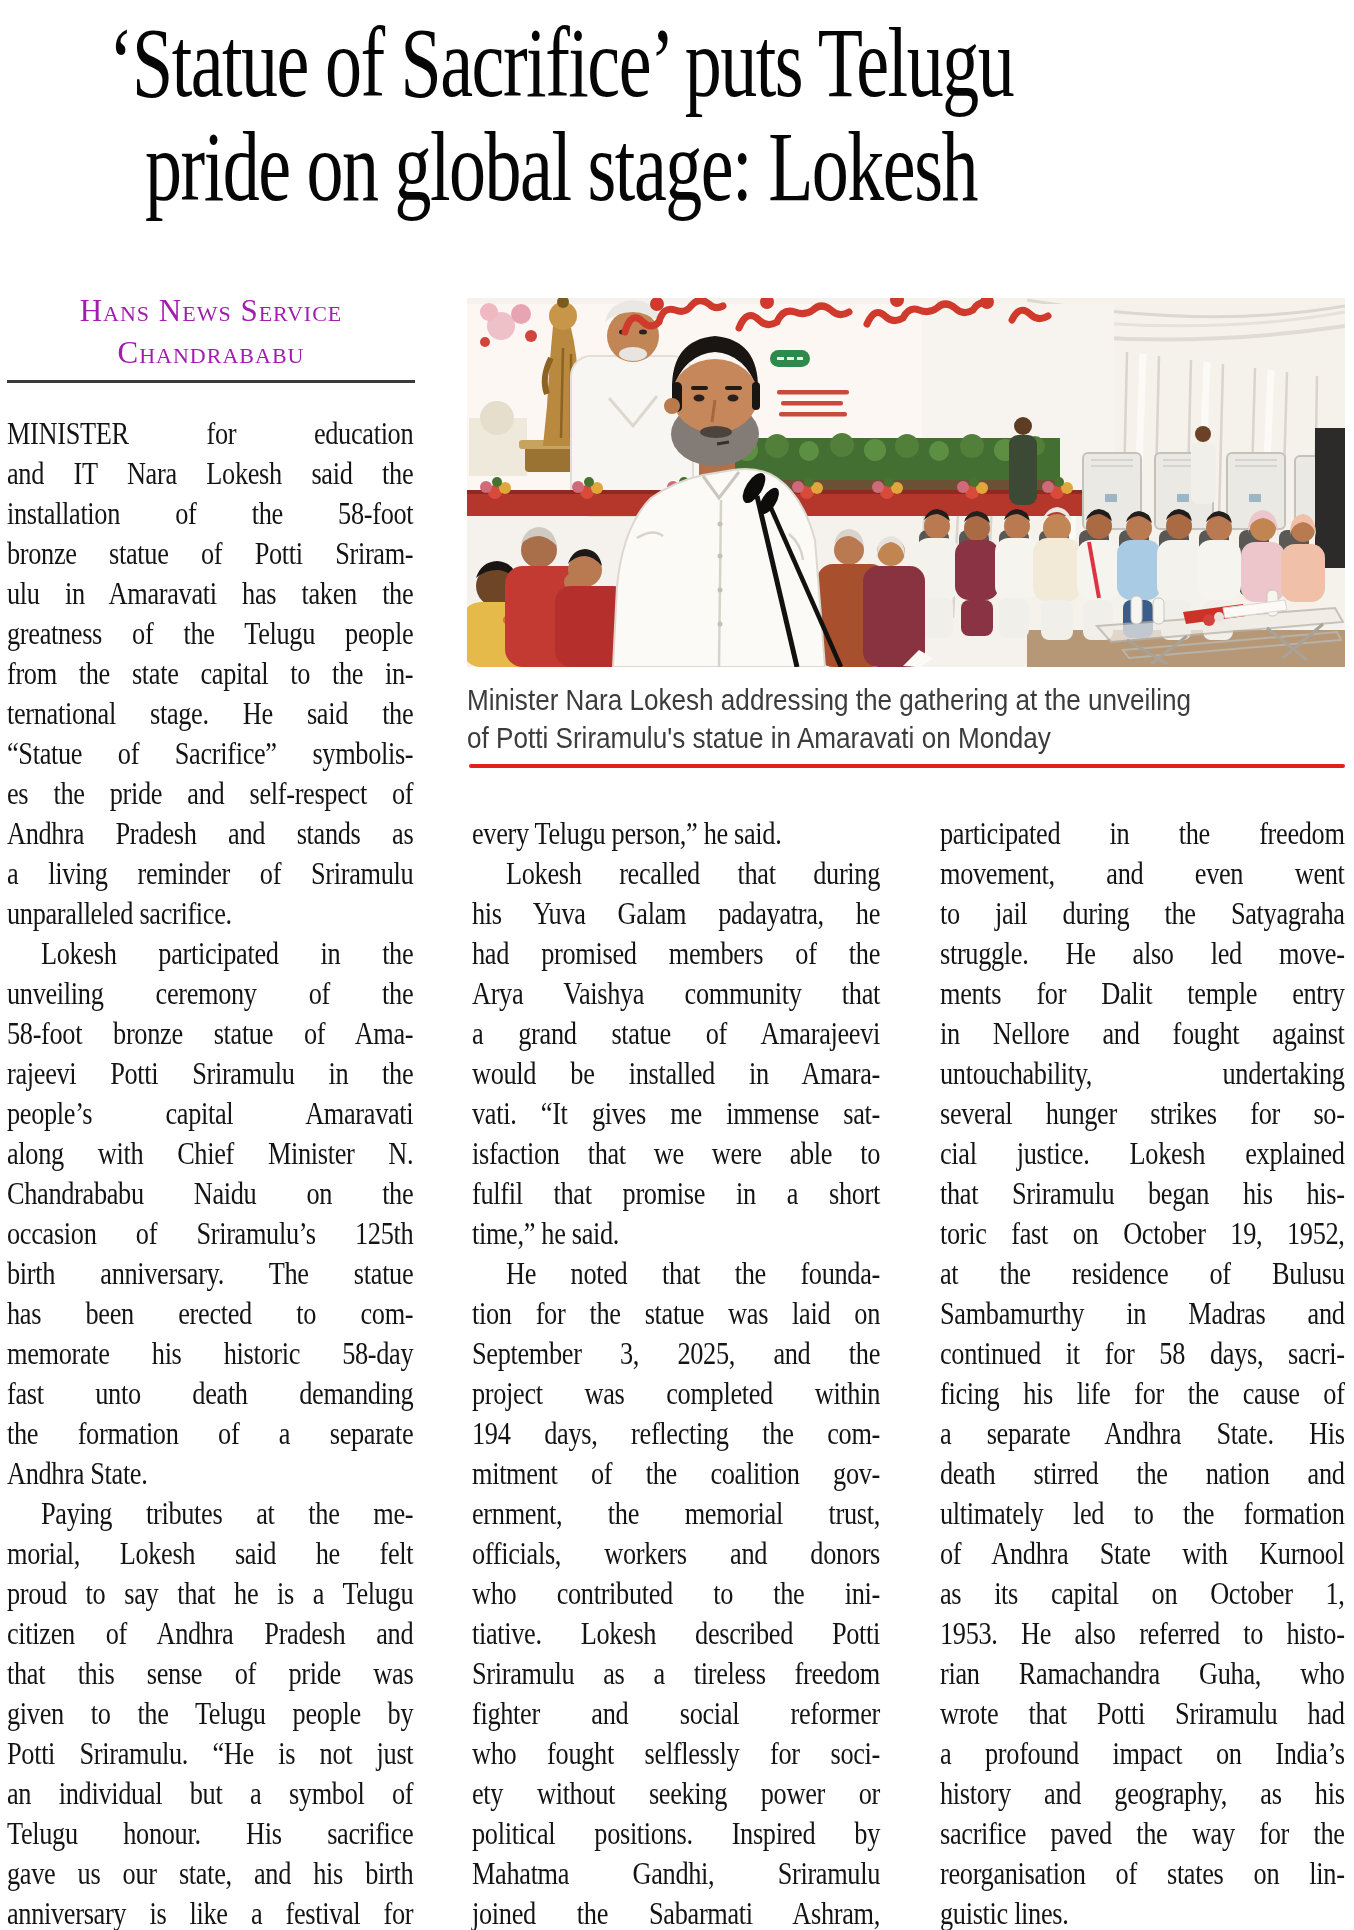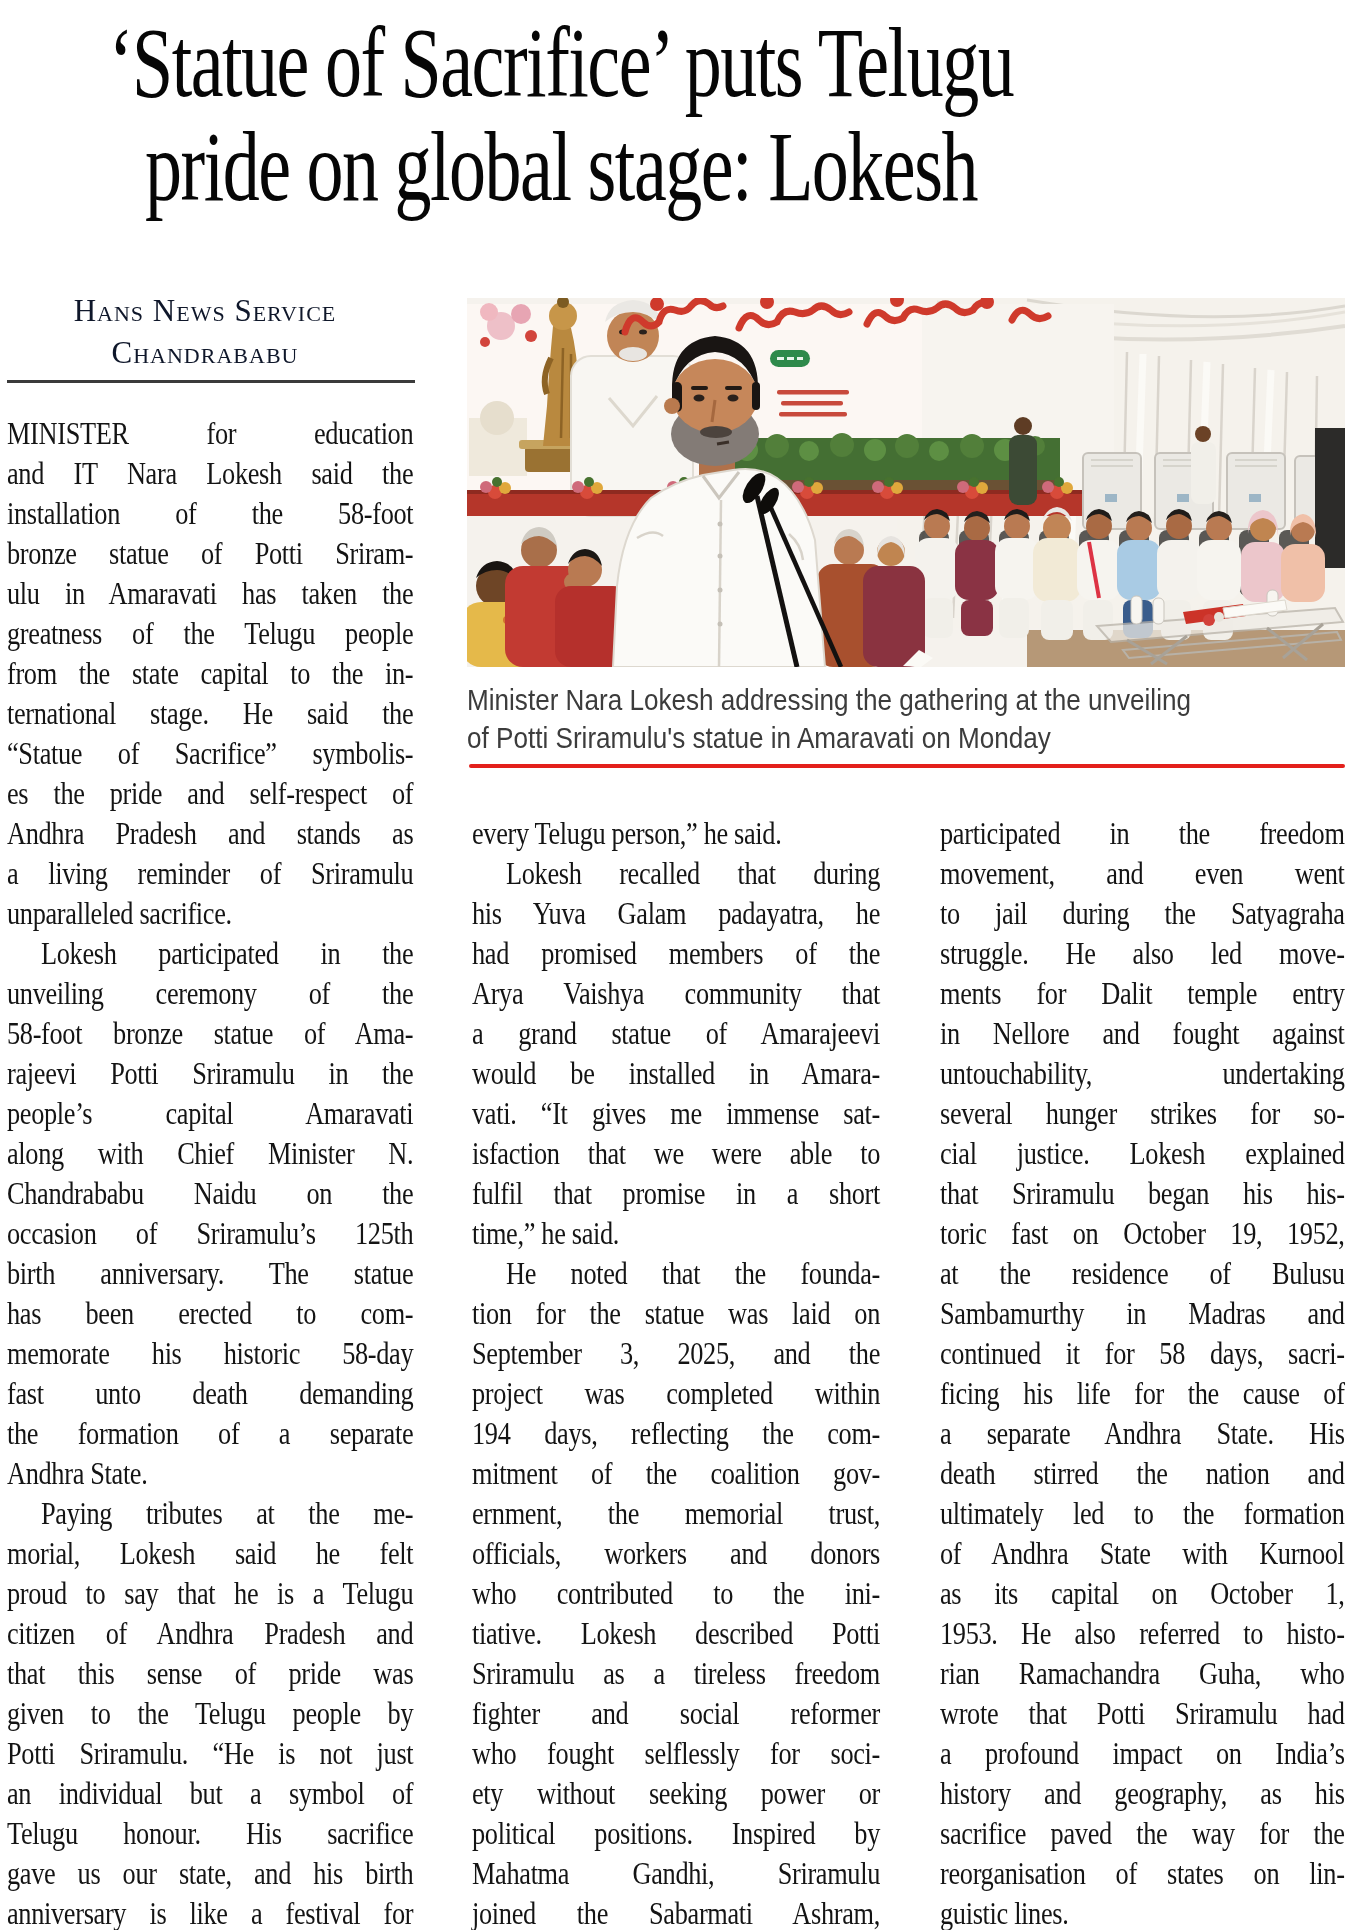--- a/index.html
+++ b/index.html
@@ -7,22 +7,22 @@
        font-family:"Liberation Serif", serif;color:#161616;}
   .page{position:absolute;inset:0;padding-left:28px;}
 
   
   .headline{position:absolute;left:0;top:10px;width:1122px;text-align:center;
     font-family:"Liberation Serif", serif;font-weight:400;color:#060606;
     font-size:74px;line-height:78px;letter-spacing:-1.5px;
     transform:scaleY(1.34);transform-origin:50% 0;margin:0;}
 
   
-  .byline{position:absolute;left:1px;top:290px;width:408px;text-align:center;
-    font-variant:small-caps;font-size:31px;line-height:42px;color:#0f172a;letter-spacing:1px;}
+  .byline{position:absolute;left:7px;top:290px;width:408px;text-align:center;
+    font-variant:small-caps;font-size:31px;line-height:42px;color:#a21caf;letter-spacing:1px;}
   .byline-rule{position:absolute;left:7px;top:380px;width:408px;height:3px;background:#3b3b3b;}
 
   
   .photo{position:absolute;left:467px;top:298px;width:878px;height:369px;margin:0;
     background:#f4f1ec;overflow:hidden;}
   .photo svg{display:block;width:100%;height:100%;}
 
   
   .caption{position:absolute;left:467px;top:681px;width:980px;
     font-family:"Liberation Sans", sans-serif;font-size:29px;line-height:38px;color:#3c3c3c;

